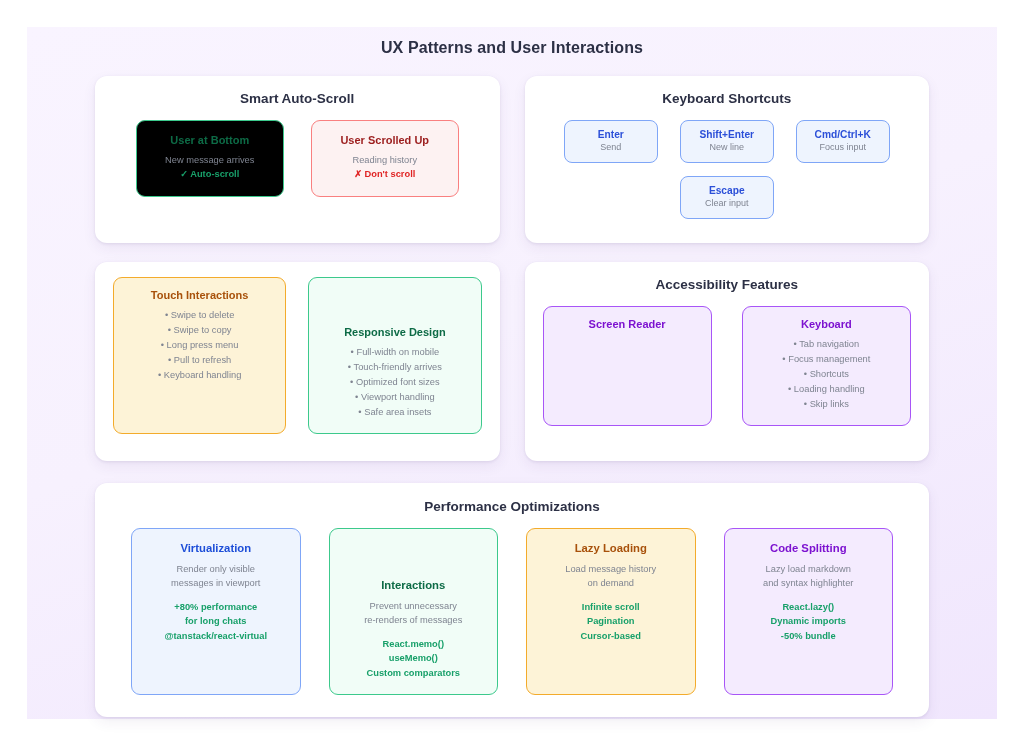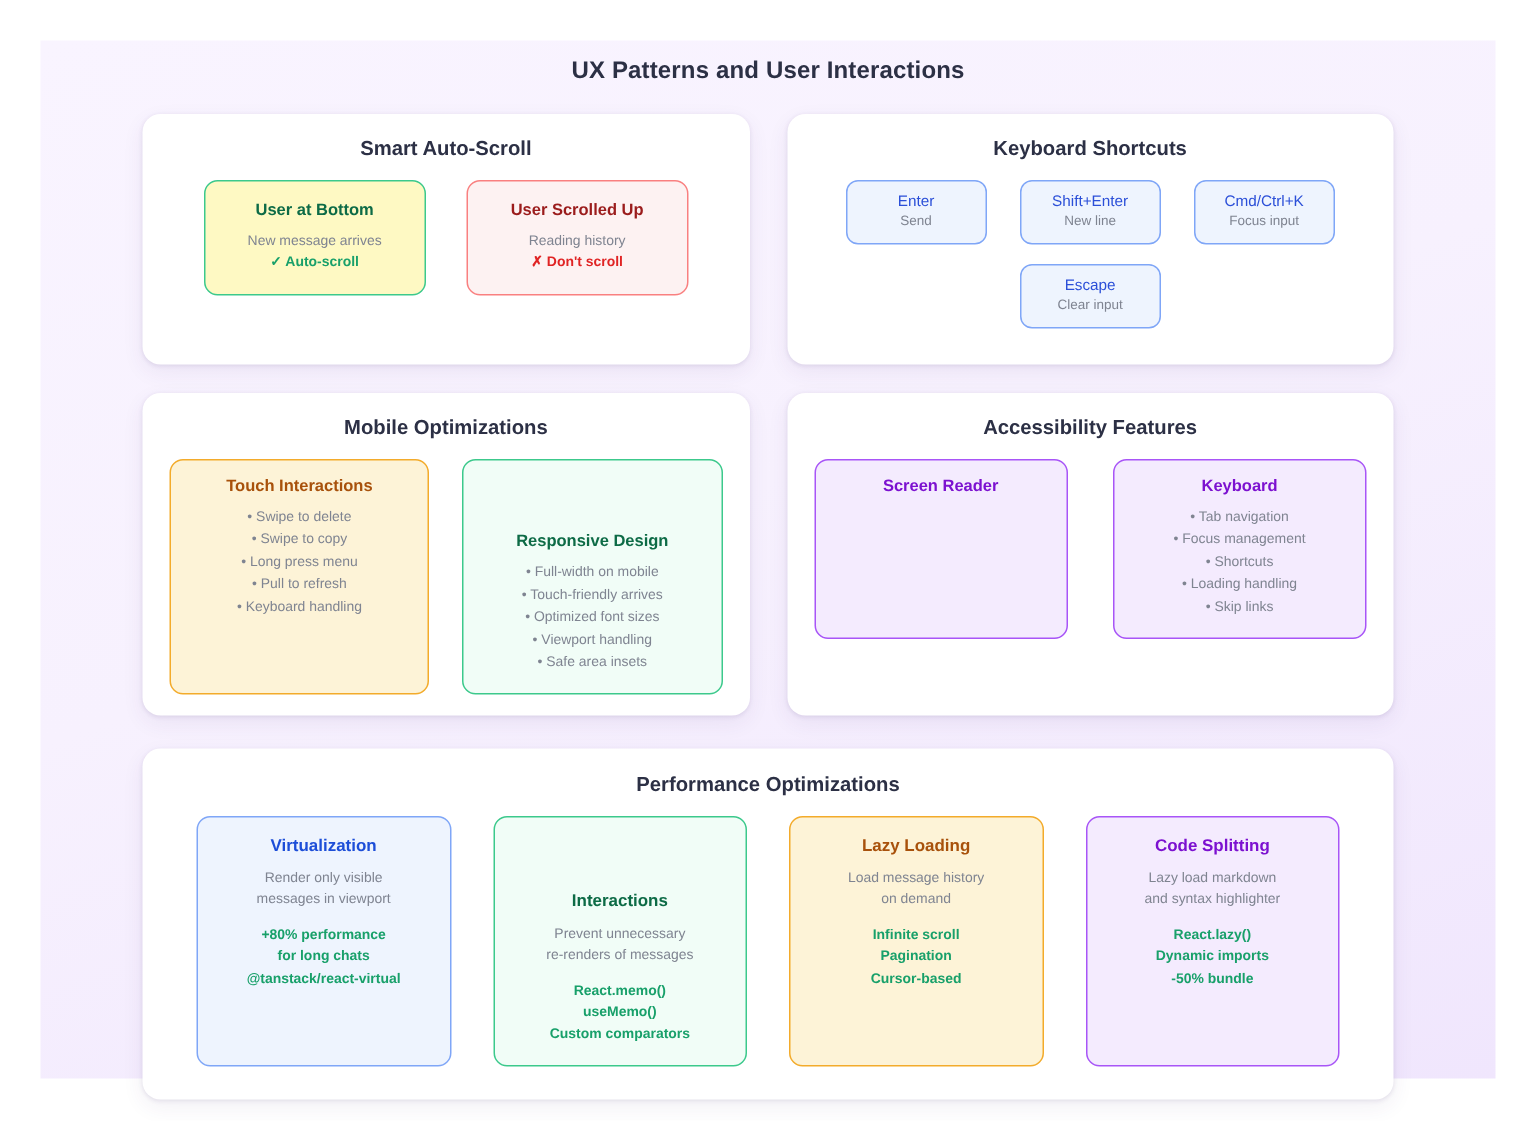--- a/index.html
+++ b/index.html
@@ -35,21 +35,21 @@
     gap: 25px;
     padding: 0 68px;
     margin-top: 19px;
   }
 
   .card {
     background: #ffffff;
     border-radius: 12px;
     box-shadow: 0 1px 3px rgba(60,40,110,0.10), 0 5px 14px rgba(70,45,120,0.07);
     flex: 1 1 0;
-    padding: 15px 18px 14px 18px;
+    padding: 15px 18px 27px 18px;
   }
 
   .card-title {
     text-align: center;
     font-size: 13.5px;
     font-weight: bold;
     color: #2c3045;
     margin-bottom: 14px;
   }
 
@@ -83,21 +83,21 @@
   }
   .subbox-list {
     margin-top: 1px;
   }
   .subbox-list .subbox-line { line-height: 1.62; }
 
   
   #autoscroll-row .subbox { max-width: 148px; padding: 13px 8px 14px; }
   #autoscroll-row { gap: 27px; }
 
-  .box-green  { border-color: #3cc98c; background: #fef9c3; }
+  .box-green  { border-color: #3cc98c; background: #000000; }
   .box-green  .subbox-title  { color: #0d6b46; }
   .box-green  .subbox-accent { color: #18a06a; }
 
   .box-red    { border-color: #f98080; background: #fdf2f2; }
   .box-red    .subbox-title  { color: #9b1c1c; }
   .box-red    .subbox-accent { color: #e02424; }
 
   .box-amber  { border-color: #f3ab2b; background: #fdf3d7; }
   .box-amber  .subbox-title  { color: #a8510b; }
   .box-amber  .subbox-accent { color: #18a06a; }
@@ -124,21 +124,21 @@
   .kbd-chip {
     width: 94px;
     border: 1.3px solid #7fa6f7;
     background: #eef4fe;
     border-radius: 8px;
     text-align: center;
     padding: 7px 4px 8px 4px;
   }
   .kbd-key {
     font-size: 10.2px;
-    font-weight: normal;
+    font-weight: bold;
     color: #2b4fd8;
     line-height: 1.3;
   }
   .kbd-desc {
     font-size: 9px;
     color: #7f8491;
     line-height: 1.4;
   }
   #kbd-card { padding-bottom: 24px; }
 
@@ -214,21 +214,20 @@
         </div>
 
       </div>
     </div>
 
   </div>
 
   <div class="grid-2">
 
     <div class="card">
-      <div class="card-title">Mobile Optimizations</div>
       <div class="boxrow" id="mobile-row">
 
         <div class="subbox box-amber">
           <div class="subbox-title">Touch Interactions</div>
           <div class="subbox-list">
             <div class="subbox-line">• Swipe to delete</div>
             <div class="subbox-line">• Swipe to copy</div>
             <div class="subbox-line">• Long press menu</div>
             <div class="subbox-line">• Pull to refresh</div>
             <div class="subbox-line">• Keyboard handling</div>

